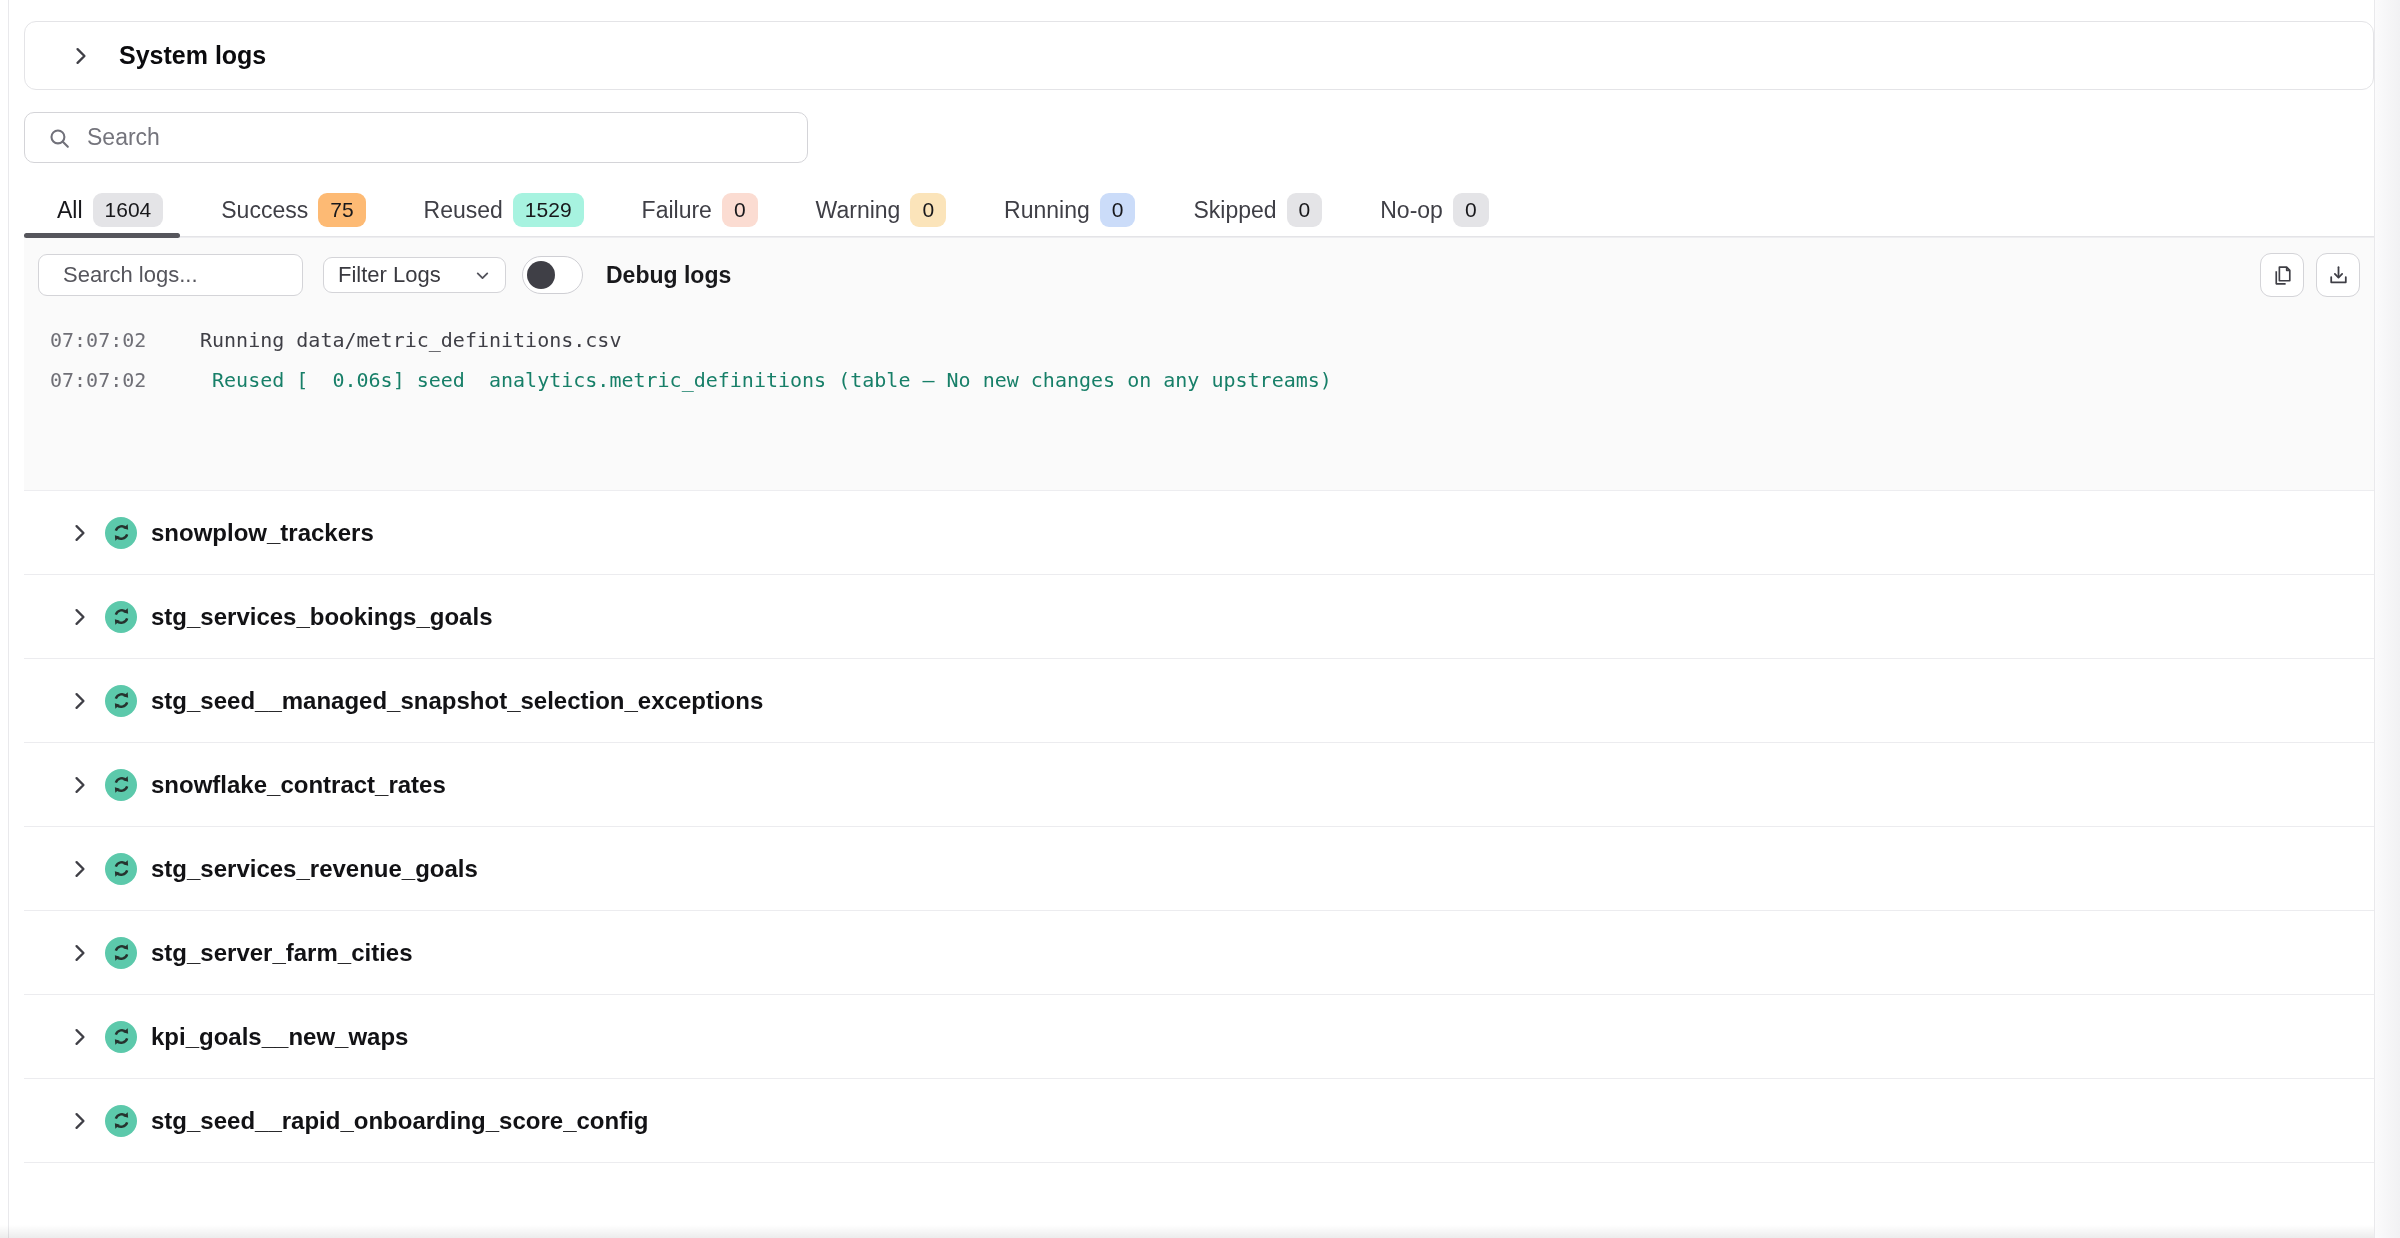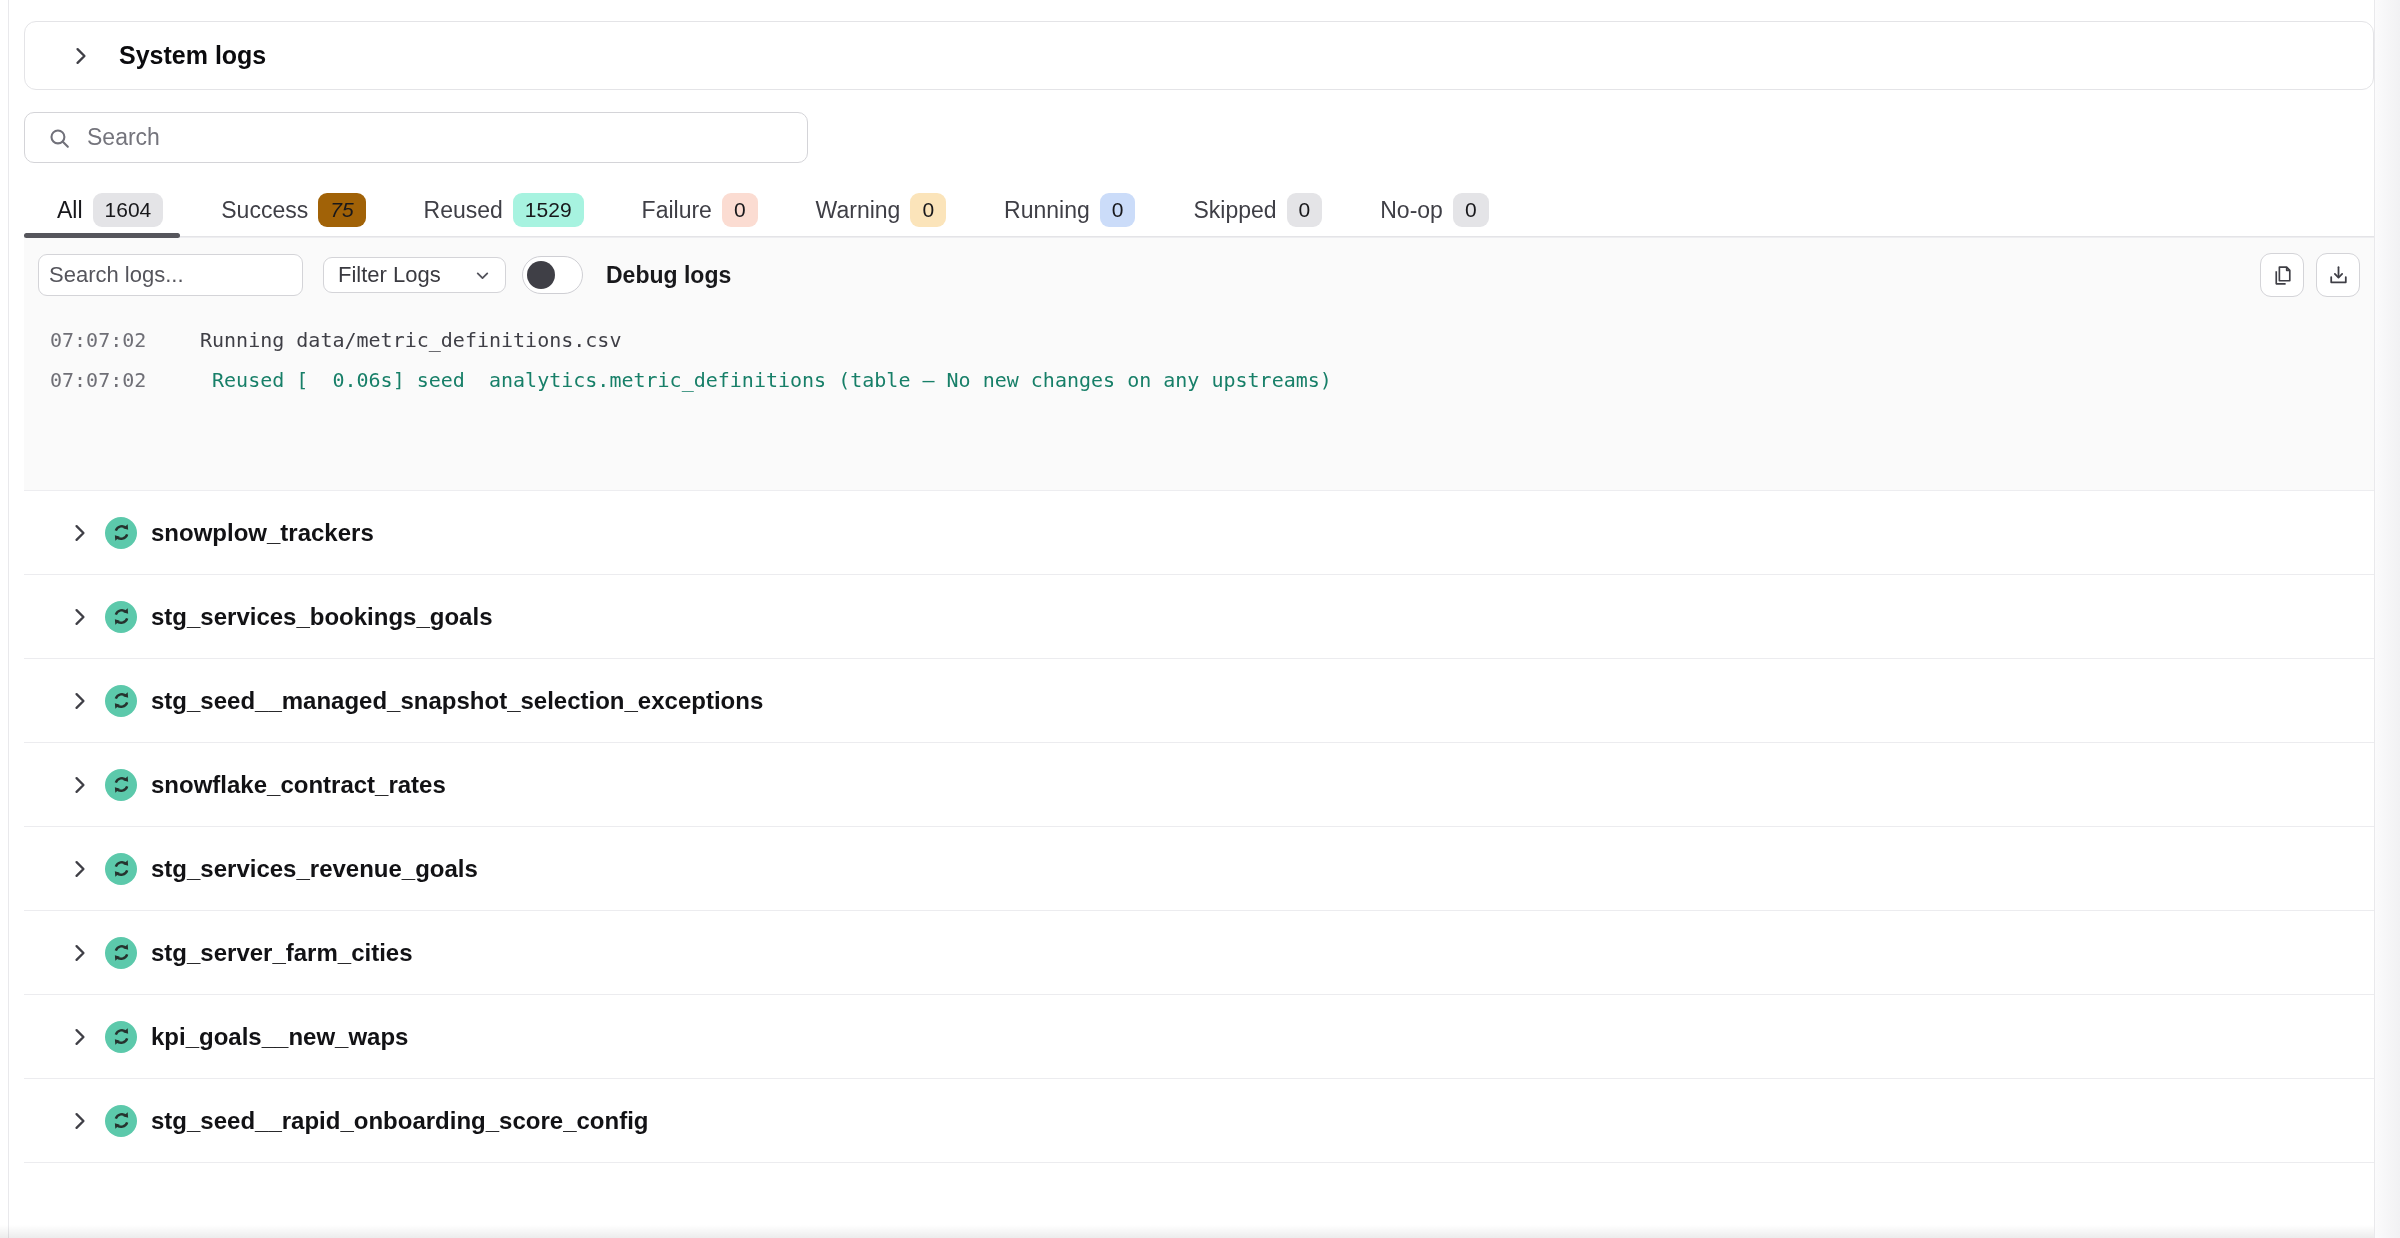--- a/index.html
+++ b/index.html
@@ -46,21 +46,21 @@
   .chev { width:22px; height:22px; display:flex; flex:none; }
   .sync { margin-left:14px; width:32px; height:32px; border-radius:50%; flex:none;
           display:flex; align-items:center; justify-content:center; }
   .row-label, .group-label { margin-left:14px; font-size:24px; font-weight:600; color:#121215; }
 
   
   .console { height:254px; background:#fafafa; border-top:1px solid #ededf0; border-bottom:1px solid #ededf0;
              padding:16px 14px 0 14px; }
   .toolbar { display:flex; align-items:center; height:42px; }
   .logsearch { width:265px; height:42px; border:1px solid #d4d4d8; border-radius:9px; background:#fff;
-               padding:0 10px; font-size:22px; font-family:"Liberation Sans",sans-serif; color:#18181b; outline:none; }
+               padding:0 24px; font-size:22px; font-family:"Liberation Sans",sans-serif; color:#18181b; outline:none; }
   .logsearch::placeholder { color:#55555c; }
   .filter { margin-left:20px; width:183px; height:36px; border:1px solid #d4d4d8; border-radius:9px;
             background:#fff; display:flex; align-items:center; justify-content:space-between;
             padding:0 14px; cursor:pointer; }
   .filter span { font-size:22px; color:#3a3a40; }
   .toggle { margin-left:16px; width:61px; height:38px; border:1px solid #cfcfd4; border-radius:19px;
             background:#fff; position:relative; cursor:pointer; }
   .toggle .knob { position:absolute; left:4px; top:4px; width:28px; height:28px; border-radius:50%;
                   background:#3f3f46; }
   .debug-label { margin-left:23px; font-size:23px; font-weight:700; color:#18181b; }
@@ -99,21 +99,21 @@
       <input placeholder="Search" style="">
     </div>
 
     <div class="tabs" id="tabs">
         <div class="tab active">
           <span class="tab-label">All</span>
           <span class="badge" style="background: rgb(228, 228, 231);">1604</span>
         </div>
         <div class="tab">
           <span class="tab-label">Success</span>
-          <span class="badge" style="background: #a16207; font-style: italic;">75</span>
+          <span class="badge" style="background: #fdba74;">75</span>
         </div>
         <div class="tab">
           <span class="tab-label">Reused</span>
           <span class="badge" style="background: rgb(167, 243, 224);">1529</span>
         </div>
         <div class="tab">
           <span class="tab-label">Failure</span>
           <span class="badge" style="background: rgb(251, 220, 210);">0</span>
         </div>
         <div class="tab">

